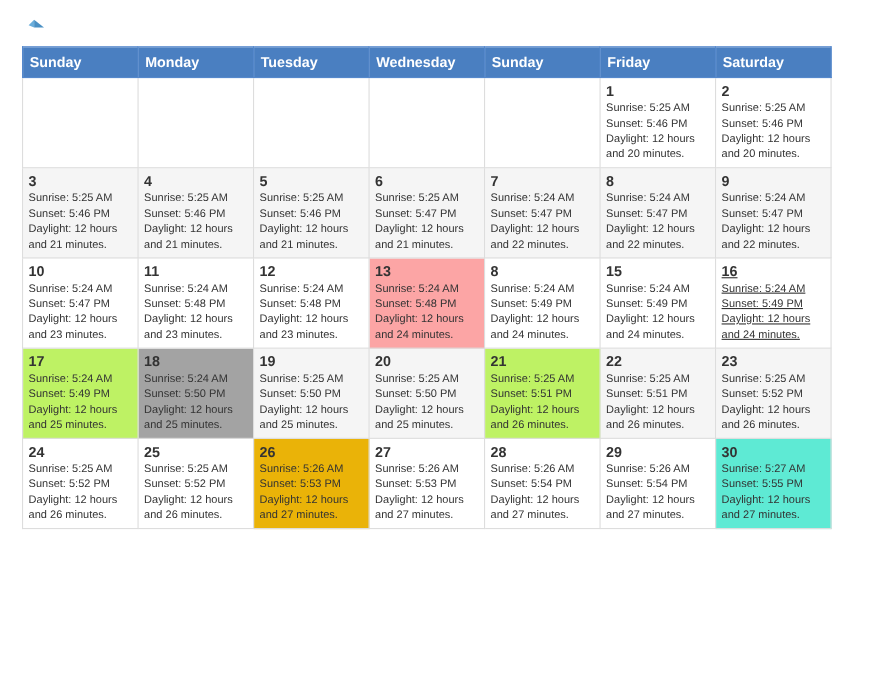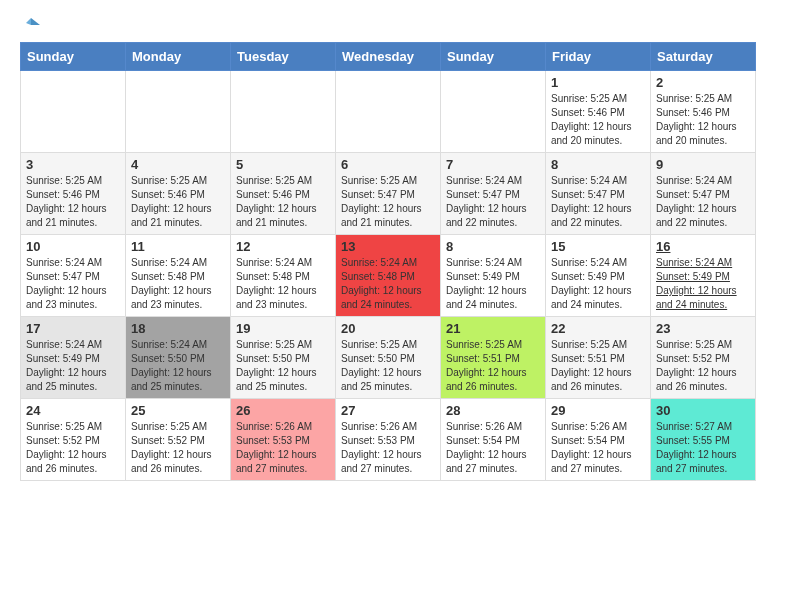--- a/index.html
+++ b/index.html
@@ -170,39 +170,39 @@
             <div class="day-info">Sunrise: 5:24 AM<br>Sunset: 5:47 PM<br>Daylight: 12 hours<br>and 23 minutes.</div>
           </td>
           <td style="background: rgb(255, 255, 255);">
             <span class="day-num">11</span>
             <div class="day-info">Sunrise: 5:24 AM<br>Sunset: 5:48 PM<br>Daylight: 12 hours<br>and 23 minutes.</div>
           </td>
           <td style="background: rgb(255, 255, 255);">
             <span class="day-num">12</span>
             <div class="day-info">Sunrise: 5:24 AM<br>Sunset: 5:48 PM<br>Daylight: 12 hours<br>and 23 minutes.</div>
           </td>
-          <td style="background: #ef4444;">
+          <td style="background: #fca5a5;">
             <span class="day-num">13</span>
             <div class="day-info">Sunrise: 5:24 AM<br>Sunset: 5:48 PM<br>Daylight: 12 hours<br>and 24 minutes.</div>
           </td>
           <td style="background: rgb(255, 255, 255);">
             <span class="day-num">8</span>
             <div class="day-info">Sunrise: 5:24 AM<br>Sunset: 5:49 PM<br>Daylight: 12 hours<br>and 24 minutes.</div>
           </td>
           <td style="background: rgb(255, 255, 255);">
             <span class="day-num">15</span>
             <div class="day-info">Sunrise: 5:24 AM<br>Sunset: 5:49 PM<br>Daylight: 12 hours<br>and 24 minutes.</div>
           </td>
           <td style="background: rgb(255, 255, 255); text-decoration: underline;">
             <span class="day-num">16</span>
             <div class="day-info">Sunrise: 5:24 AM<br>Sunset: 5:49 PM<br>Daylight: 12 hours<br>and 24 minutes.</div>
           </td>
         </tr>
         <tr>
-          <td style="background: #e5e5e5;">
+          <td style="background: #bef264;">
             <span class="day-num">17</span>
             <div class="day-info">Sunrise: 5:24 AM<br>Sunset: 5:49 PM<br>Daylight: 12 hours<br>and 25 minutes.</div>
           </td>
           <td style="background: #a3a3a3; margin-left: 12px;">
             <span class="day-num">18</span>
             <div class="day-info">Sunrise: 5:24 AM<br>Sunset: 5:50 PM<br>Daylight: 12 hours<br>and 25 minutes.</div>
           </td>
           <td style="background: rgb(245, 245, 245);">
             <span class="day-num">19</span>
             <div class="day-info">Sunrise: 5:25 AM<br>Sunset: 5:50 PM<br>Daylight: 12 hours<br>and 25 minutes.</div>
@@ -226,21 +226,21 @@
         </tr>
         <tr>
           <td style="background: rgb(255, 255, 255);">
             <span class="day-num">24</span>
             <div class="day-info">Sunrise: 5:25 AM<br>Sunset: 5:52 PM<br>Daylight: 12 hours<br>and 26 minutes.</div>
           </td>
           <td style="background: rgb(255, 255, 255);">
             <span class="day-num">25</span>
             <div class="day-info">Sunrise: 5:25 AM<br>Sunset: 5:52 PM<br>Daylight: 12 hours<br>and 26 minutes.</div>
           </td>
-          <td style="background: #fca5a5;">
+          <td style="background: #eab308;">
             <span class="day-num">26</span>
             <div class="day-info">Sunrise: 5:26 AM<br>Sunset: 5:53 PM<br>Daylight: 12 hours<br>and 27 minutes.</div>
           </td>
           <td style="background: rgb(255, 255, 255);">
             <span class="day-num">27</span>
             <div class="day-info">Sunrise: 5:26 AM<br>Sunset: 5:53 PM<br>Daylight: 12 hours<br>and 27 minutes.</div>
           </td>
           <td style="background: rgb(255, 255, 255);">
             <span class="day-num">28</span>
             <div class="day-info">Sunrise: 5:26 AM<br>Sunset: 5:54 PM<br>Daylight: 12 hours<br>and 27 minutes.</div>

